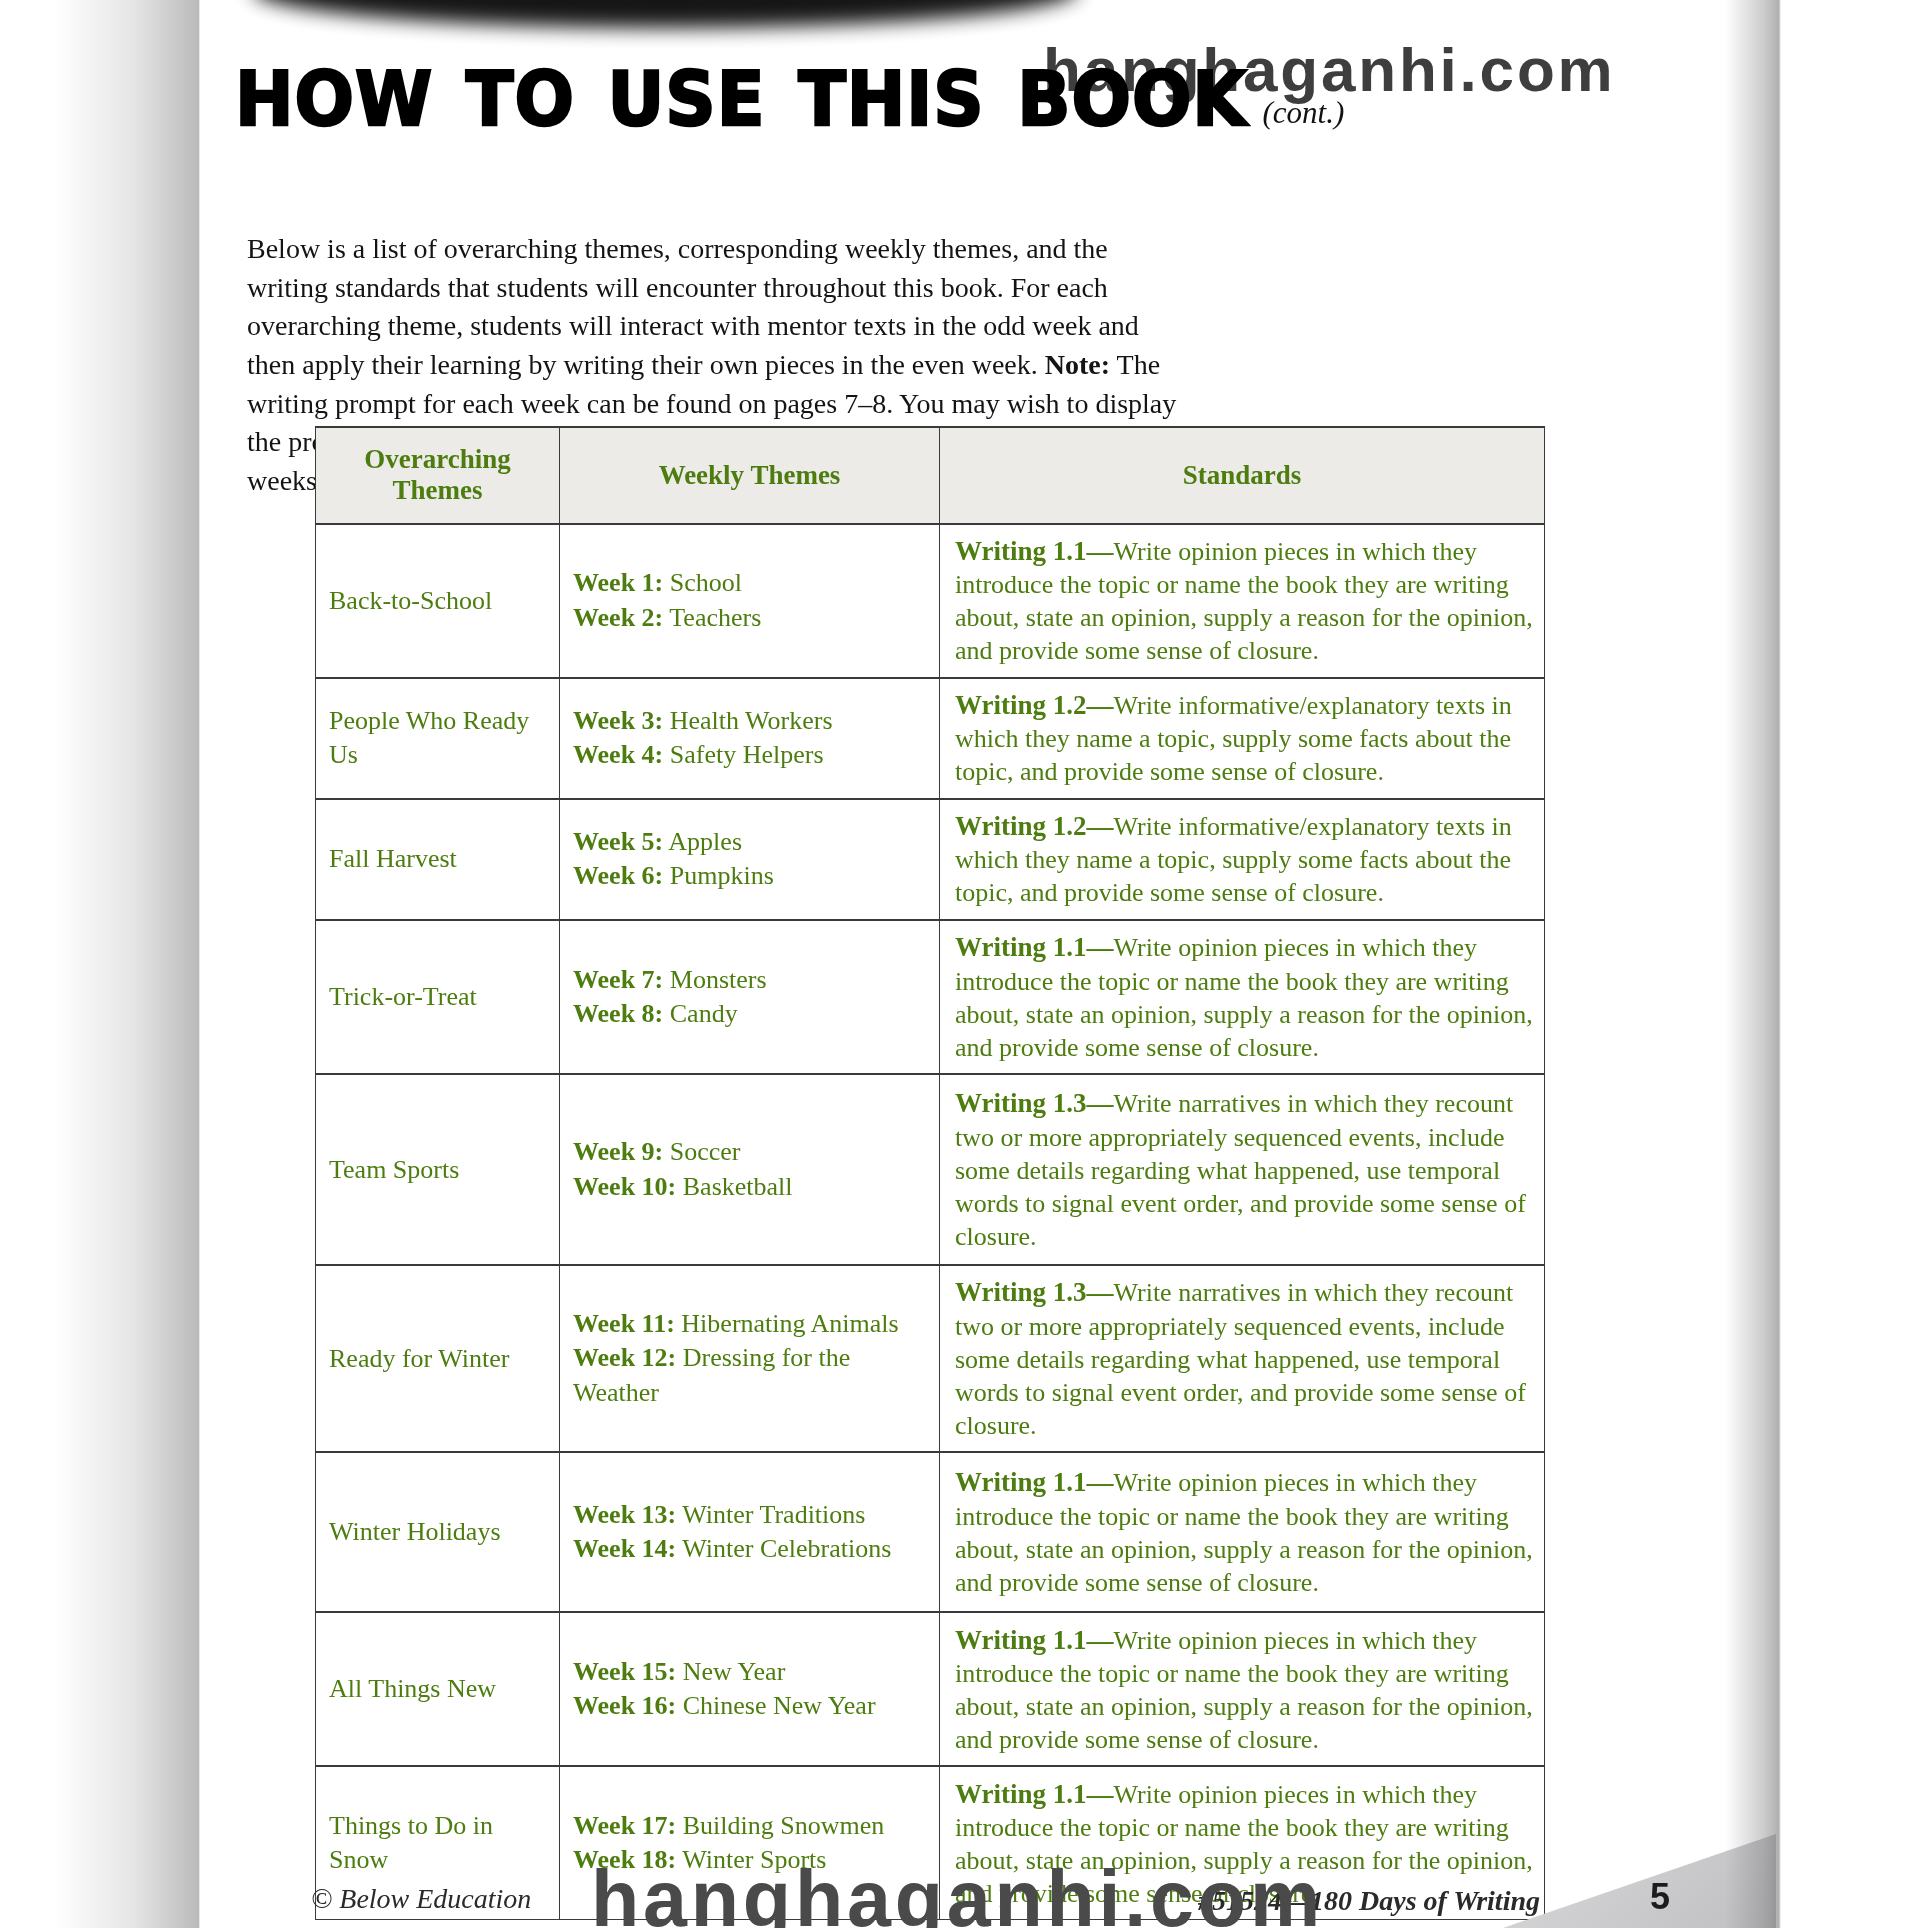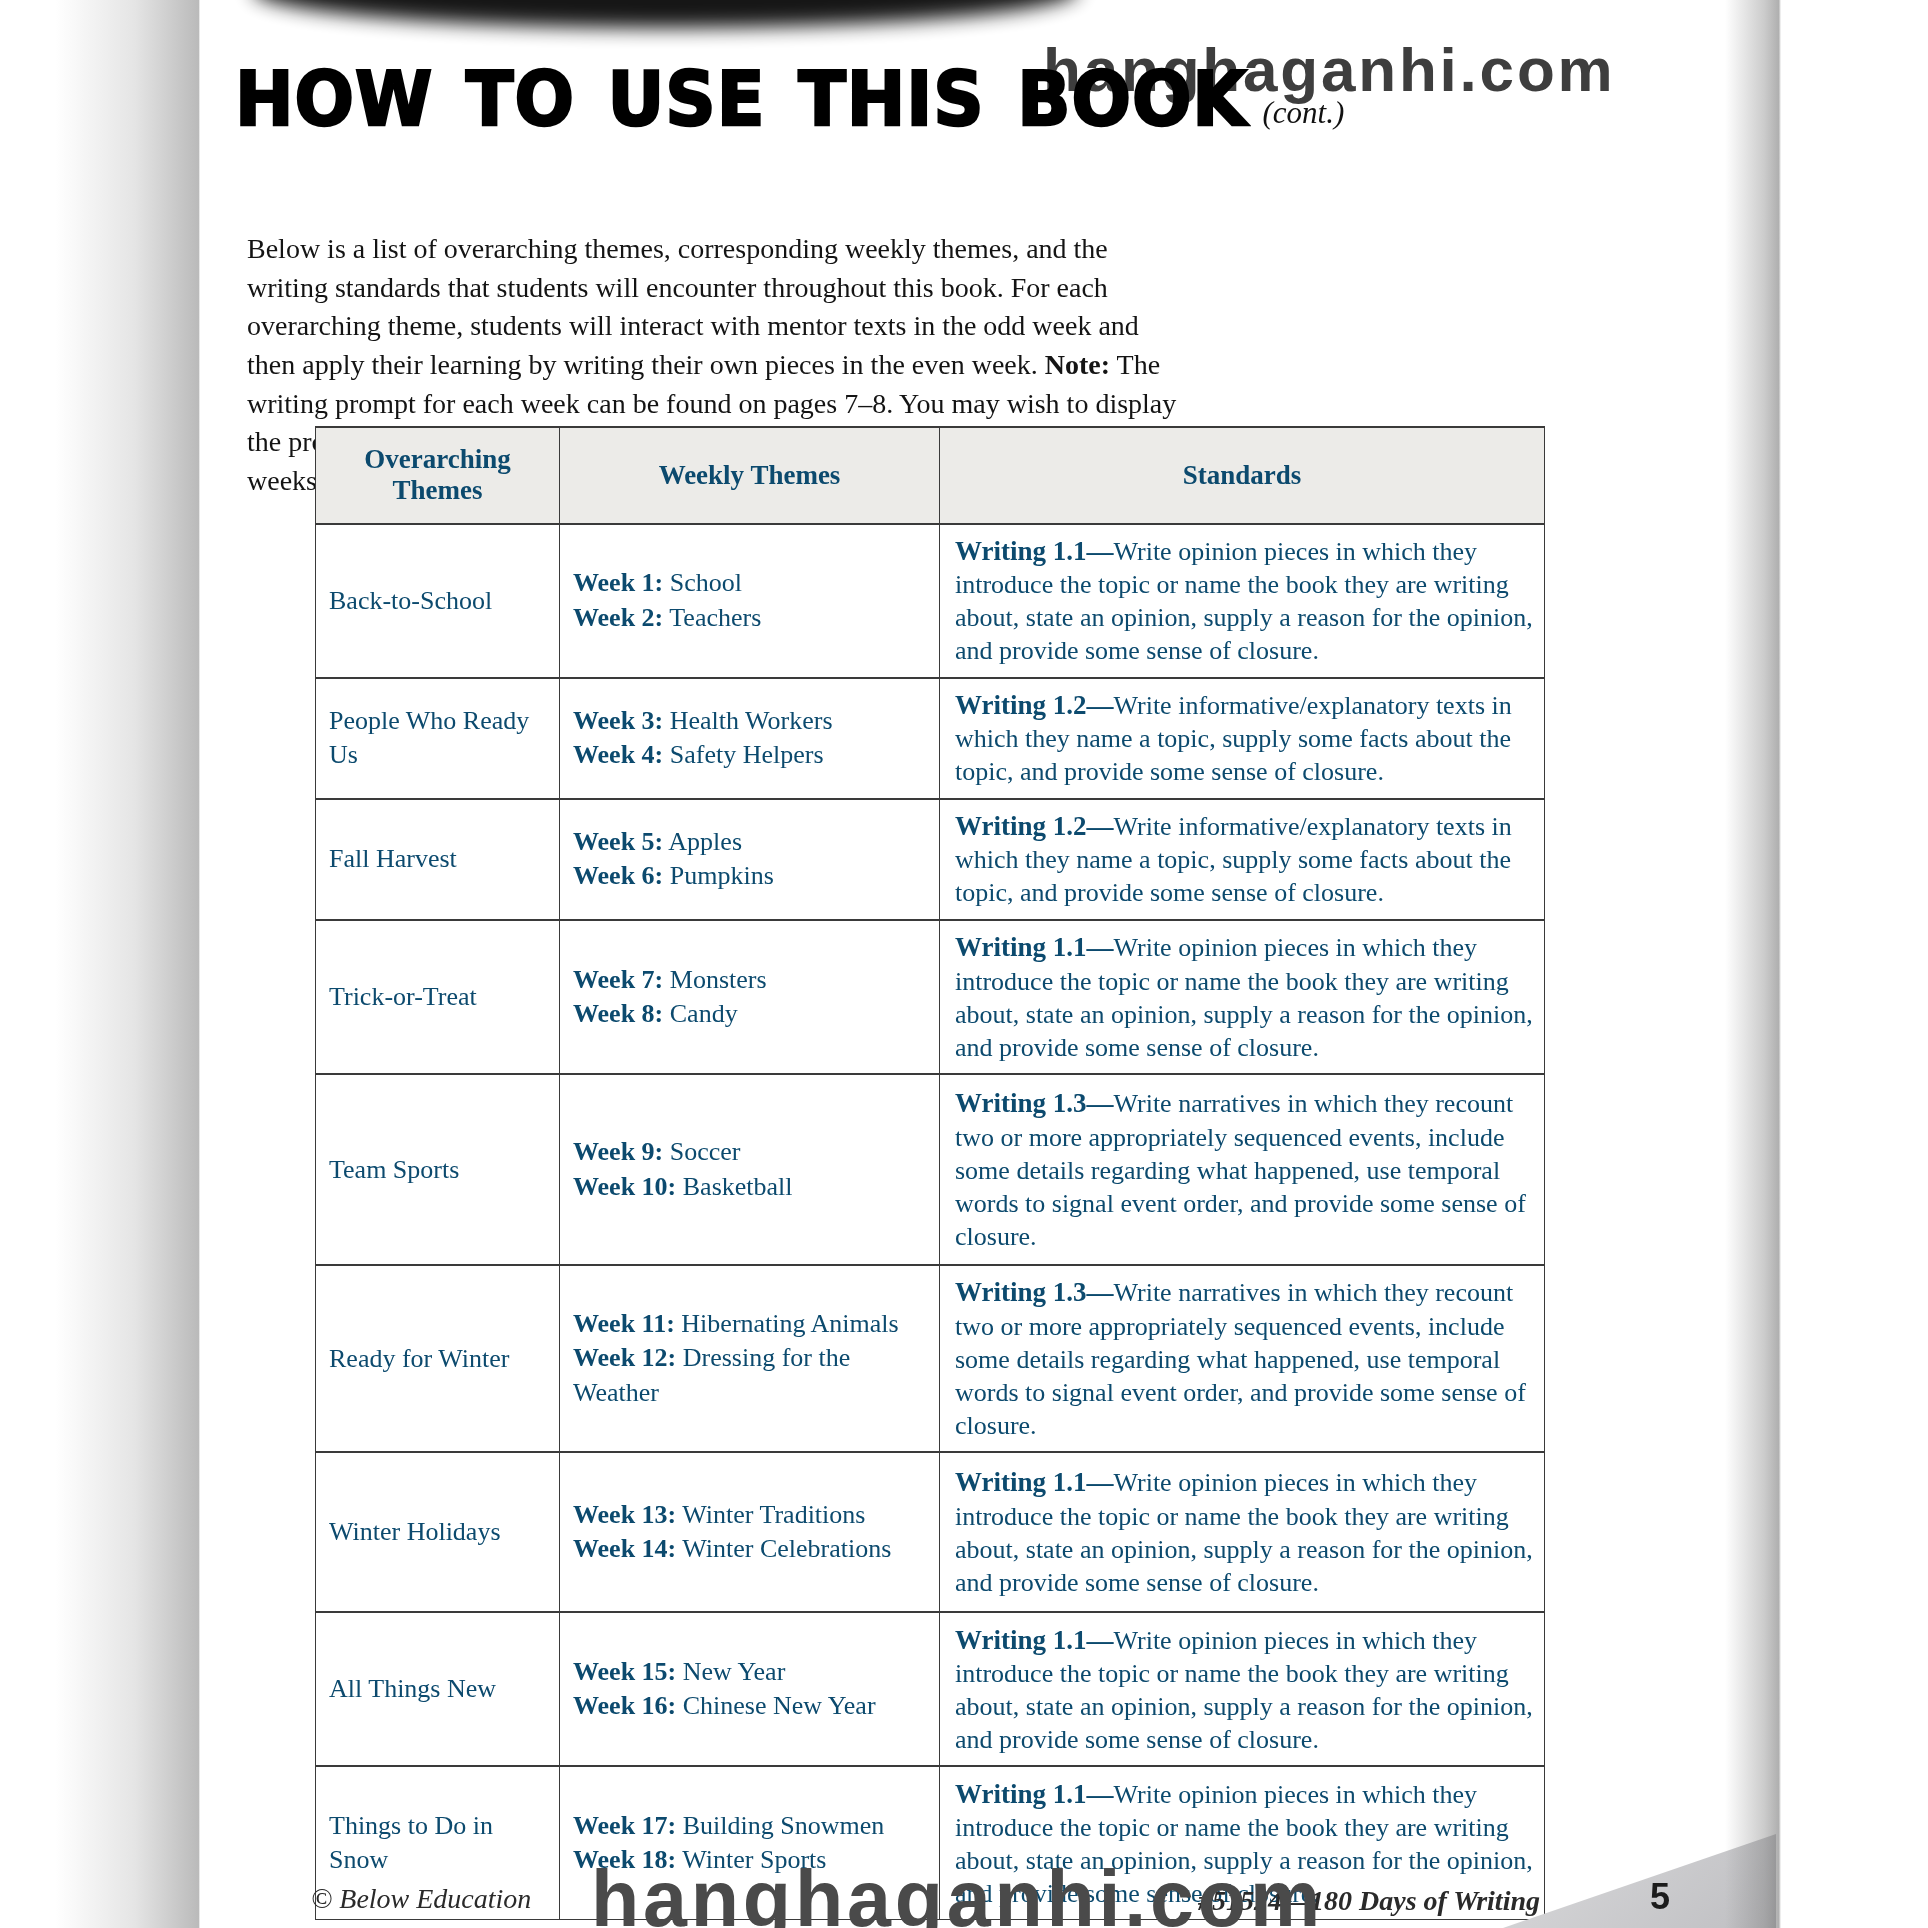--- a/index.html
+++ b/index.html
@@ -51,21 +51,21 @@
 
   .intro{
     position:absolute;left:247px;top:202px;width:938px;
     font-size:28px;line-height:1.38;color:#141414;
   }
   .intro b{font-weight:bold;}
 
   table.themes{
     position:absolute;left:315px;top:426px;width:1230px;
     border-collapse:collapse;table-layout:fixed;
-    font-size:26px;color:#0c4a6e;
+    font-size:26px;color:#4d7c0f;
   }
   table.themes col.c1{width:244px;}
   table.themes col.c2{width:380px;}
   table.themes col.c3{width:605px;}
   table.themes td,table.themes th{
     border:1.9px solid #3a3a3a;vertical-align:middle;
   }
   table.themes tr{border-top:2.8px solid #3a3a3a;}
   thead th{
     height:87px;background:#ecebe8;font-weight:bold;font-size:27px;

